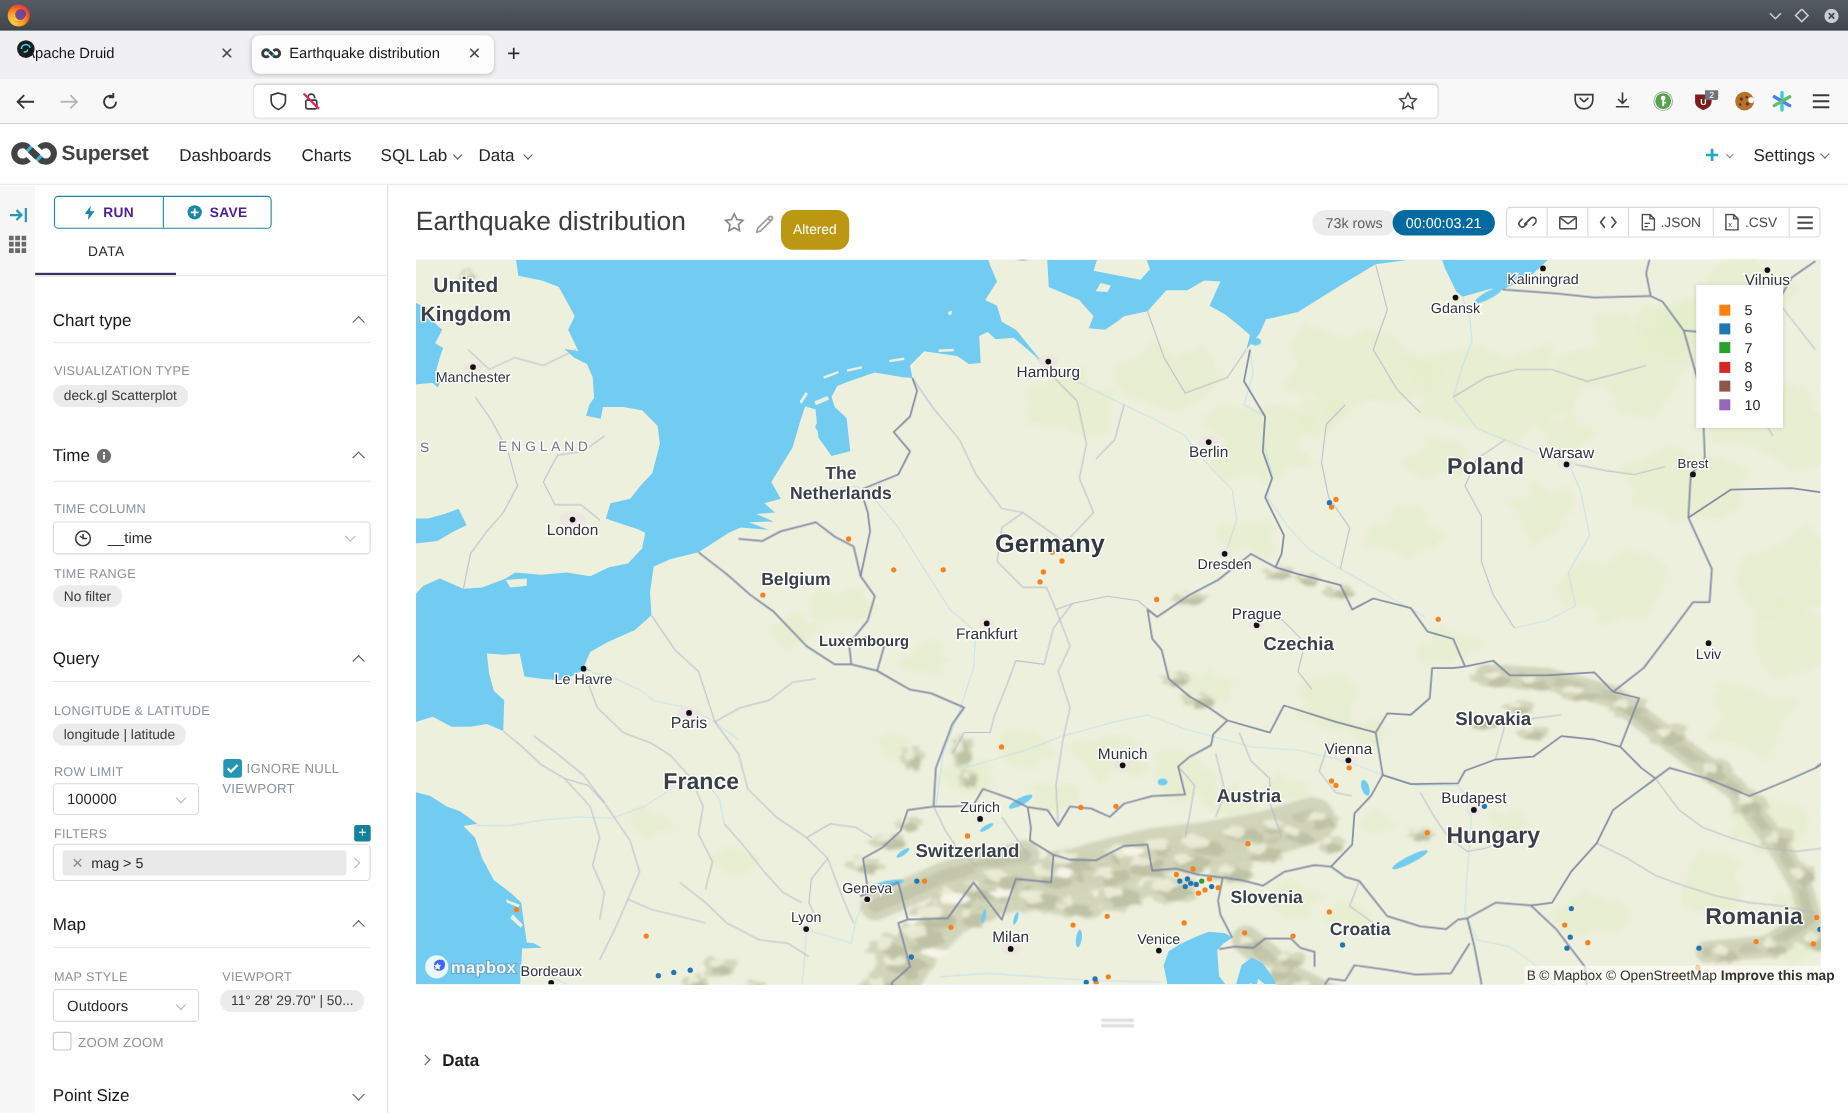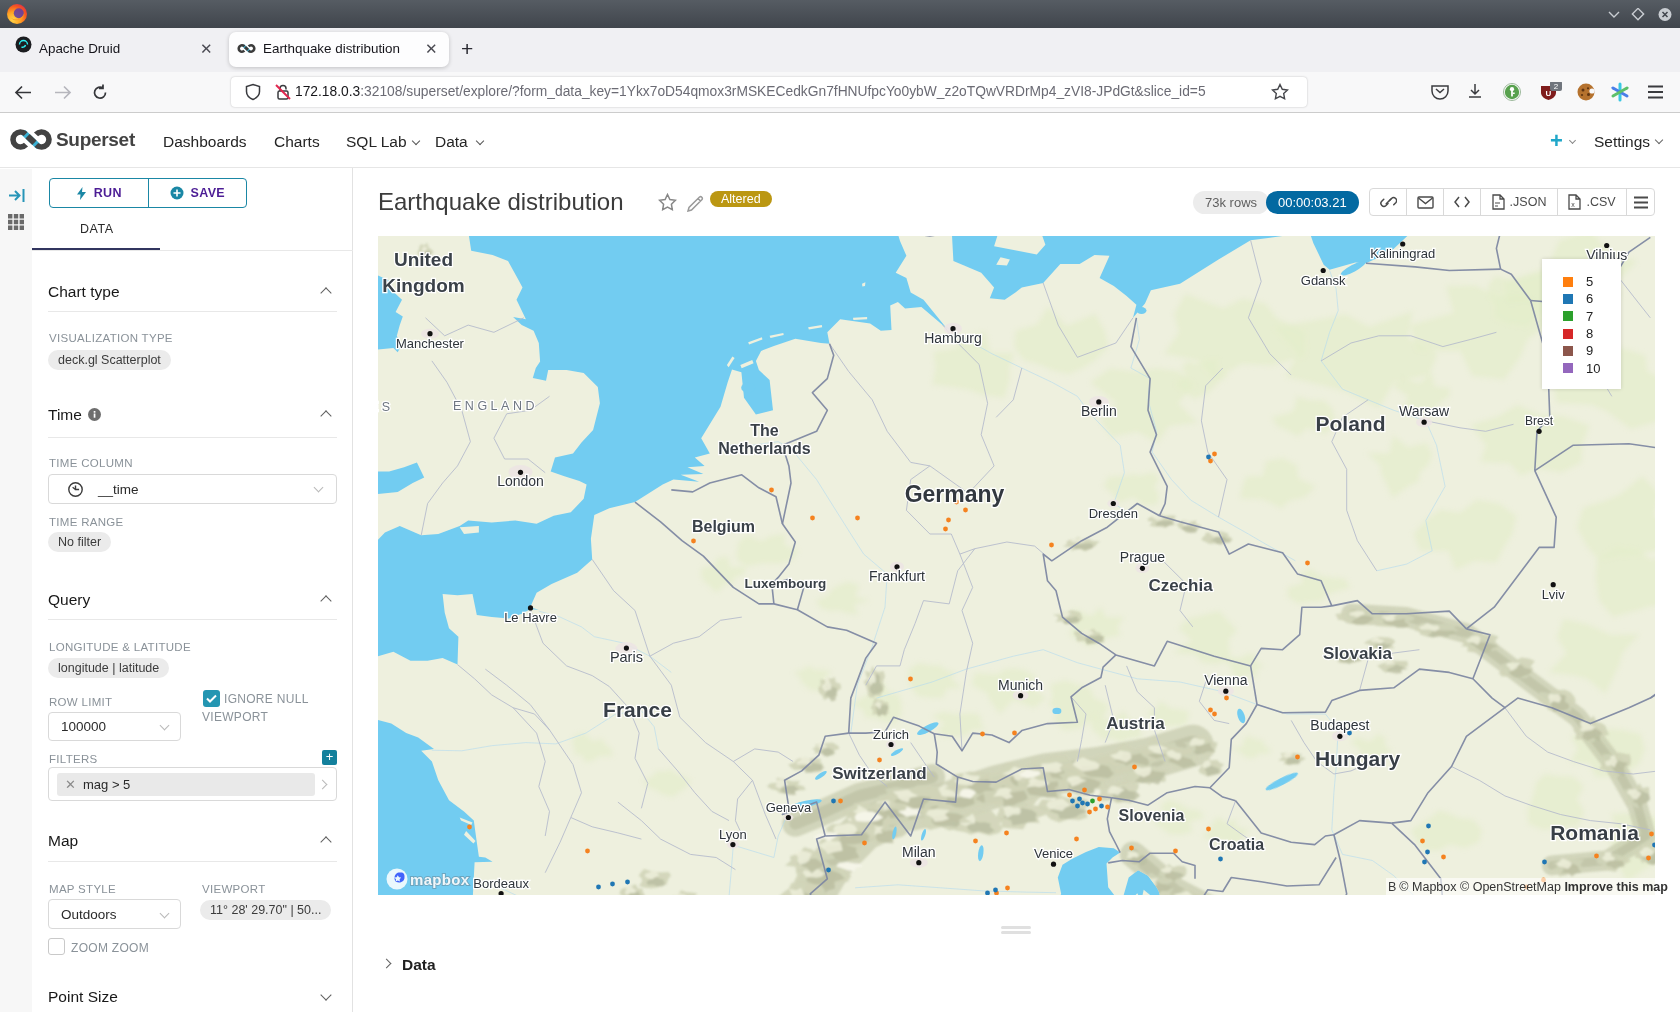--- a/index.html
+++ b/index.html
@@ -63,21 +63,21 @@
       <path d="M54.5 4 l5 5 M59.5 4 l-5 5" stroke="#41464d" stroke-width="1.5"></path>
  </svg>
 </div>
 
 <div id="tabbar">
  <div class="tab1">
    <svg class="abs" style="left:7px;top:4px" width="17" height="17" viewBox="0 0 17 17">
         <circle cx="8.5" cy="8.5" r="8" fill="#1c1d20"></circle>
         <path d="M4.5 8.5 a4 4 0 0 1 8 0 M6.5 11 a3 3 0 0 0 4 -2" stroke="#2ceef0" stroke-width="1.4" fill="none"></path>
       </svg>
-   <span class="tabtxt abs" style="left:31px;top:9px">Apache Druid</span>
+   <span class="tabtxt abs" style="left:15px;top:9px">Apache Druid</span>
    <span class="tabx abs" style="left:192px;top:8px">✕</span>
  </div>
 
  <div class="tab2">
    <svg class="abs" style="left:8px;top:10px" width="19" height="13" viewBox="0 0 44 27" fill="none">
         <path d="M14.2,6.2 L29.8,20.8" stroke="#3ab1d4" stroke-width="6.5" stroke-linecap="butt"></path>
         <path d="M18.6,10.3 L25.4,16.7" stroke="#3b3b3b" stroke-width="6.5" stroke-linecap="butt"></path>
         <circle cx="11.5" cy="13.5" r="7.5" stroke="#3b3b3b" stroke-width="6" transform="rotate(43 11.5 13.5)" stroke-dasharray="35.2 11.9"></circle>
         <circle cx="32.5" cy="13.5" r="7.5" stroke="#3b3b3b" stroke-width="6" transform="rotate(223 32.5 13.5)" stroke-dasharray="35.2 11.9"></circle>
       </svg>
@@ -93,21 +93,20 @@
  <path d="M42 9.5 H57 M51 3.5 L57 9.5 L51 15.5" stroke="#b6b6bd"></path>
  <path d="M90 5 a5.5 5.5 0 1 0 2.5 4.5 M90 1.5 v4 h-4" stroke="#35363a"></path>
 </svg>
 <div id="urlbar">
  <svg class="abs" style="left:14px;top:6px" width="46" height="18" viewBox="0 0 46 18" fill="none">
   <path d="M8 1.5 l6.5 2 v5 c0 4 -3 6.5 -6.5 8 c-3.5 -1.5 -6.5 -4 -6.5 -8 v-5z" stroke="#3a3b3f" stroke-width="1.5"></path>
   <rect x="33" y="8" width="10" height="8" rx="1.5" stroke="#3a3b3f" stroke-width="1.5"></rect>
       <path d="M35 8 v-2.5 a3 3 0 0 1 6 0 v1" stroke="#3a3b3f" stroke-width="1.5"></path>
   <path d="M31 2 l14 14" stroke="#e22850" stroke-width="2"></path>
  </svg>
- <div class="abs" style="left:64px;top:7px;font-size:13.8px;color:#16161a;white-space:nowrap">172.18.0.3<span style="color:#6b6b74">:32108/superset/explore/?form_data_key=1Ykx7oD54qmox3rMSKECedkGn7fHNUfpcYo0ybW_z2oTQwVRDrMp4_zVI8-JPdGt&amp;slice_id=5</span></div>
  <svg class="abs" style="left:1040px;top:6px" width="18" height="18" viewBox="0 0 18 18" fill="none" stroke="#45464b" stroke-width="1.4">
       <path d="M9 1.5 l2.3 4.8 5.2.7 -3.8 3.6 .9 5.2 -4.6 -2.5 -4.6 2.5 .9 -5.2 -3.8 -3.6 5.2 -.7z"></path>
     </svg>
 </div>
 
 <svg class="abs" style="left:1430px;top:82px" width="240" height="20" viewBox="0 0 240 20">
  <g fill="none" stroke="#3a3b3f" stroke-width="1.5">
   <path d="M2 4 h16 v5 a8 8 0 0 1 -16 0z"></path>
       <path d="M6 7 l4 3.5 l4 -3.5"></path>
   <path d="M45 2 v9 M41 8 l4 4 l4 -4 M39 15 h12"></path>
@@ -249,21 +248,21 @@
 <div class="sechdr" style="left:48px;top:988px">Point Size</div>
 <div class="chevd" style="left:322px;top:991px"></div>
 
 <div class="abs" style="left:378px;top:188px;font-size:24px;color:#3c3c3c">Earthquake distribution</div>
 <svg class="abs" style="left:658px;top:193px" width="19" height="19" viewBox="0 0 19 19" fill="none" stroke="#878787" stroke-width="1.5">
     <path d="M9.5 1.5 l2.4 5 5.5.8 -4 3.9 .9 5.5 -4.8 -2.6 -4.8 2.6 .9 -5.5 -4 -3.9 5.5 -.8z"></path>
   </svg>
 <svg class="abs" style="left:687px;top:195px" width="17" height="17" viewBox="0 0 17 17" fill="none" stroke="#9a9a9a" stroke-width="1.5">
     <path d="M1 16 l3.5 -1 L15 4.5 a1.8 1.8 0 0 0 -2.5 -2.5 L2 12.5z M11 3.5 l2.5 2.5"></path>
   </svg>
-<div class="abs" style="left:710px;top:191px;background:#bb9712;color:#fff;font-size:12.5px;border-radius:11px;padding:1px 11px">Altered</div>
+<div class="abs" style="left:710px;top:191px;background:#bb9712;color:#fff;font-size:12.5px;border-radius:11px;padding:11px 11px">Altered</div>
 <div class="rpill" style="left:1193px;top:191px;background:#ececec;color:#5f5f5f">73k rows</div>
 <div class="rpill" style="left:1266px;top:191px;background:#0369a1;color:#fff">00:00:03.21</div>
 <div class="btngroup">
  <div class="seg" style="width:37px">
       <svg width="18" height="18" viewBox="0 0 18 18" fill="none" stroke="#4a4a4a" stroke-width="1.5" stroke-linecap="round">
         <path d="M10.5 7.5l2-2a3 3 0 0 1 4.24 4.24l-2 2"></path>
         <path d="M7.5 10.5l-2 2a3 3 0 0 1-4.24-4.24l2-2" transform="translate(1.5,0)"></path>
         <path d="M7.2 10.8l4.6-4.6"></path>
       </svg>
     </div>

